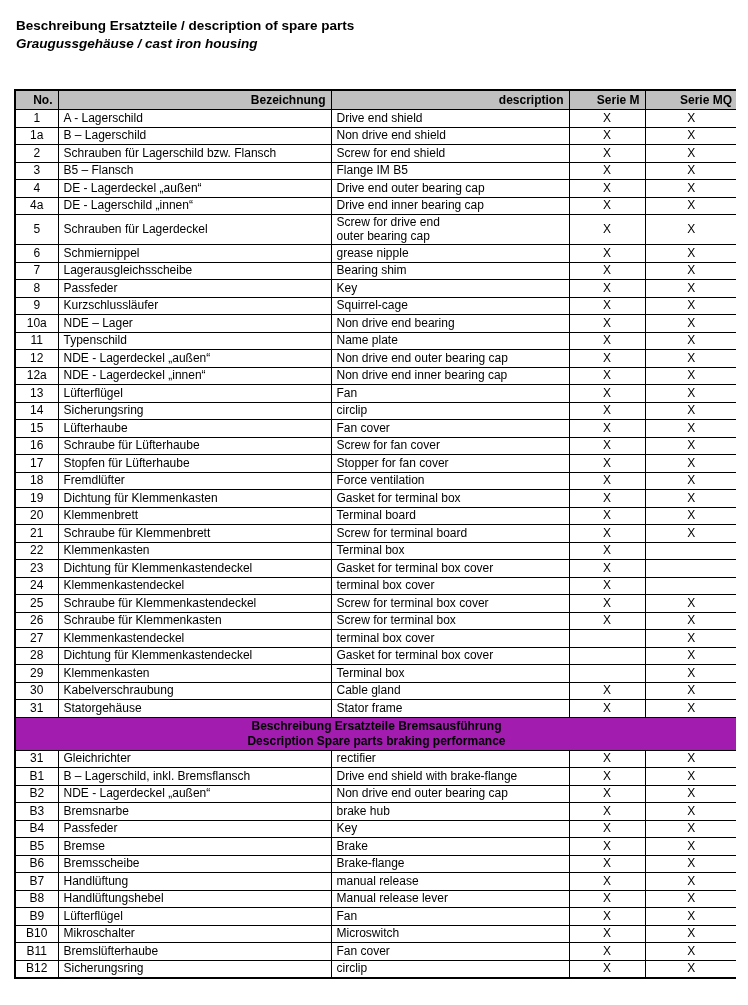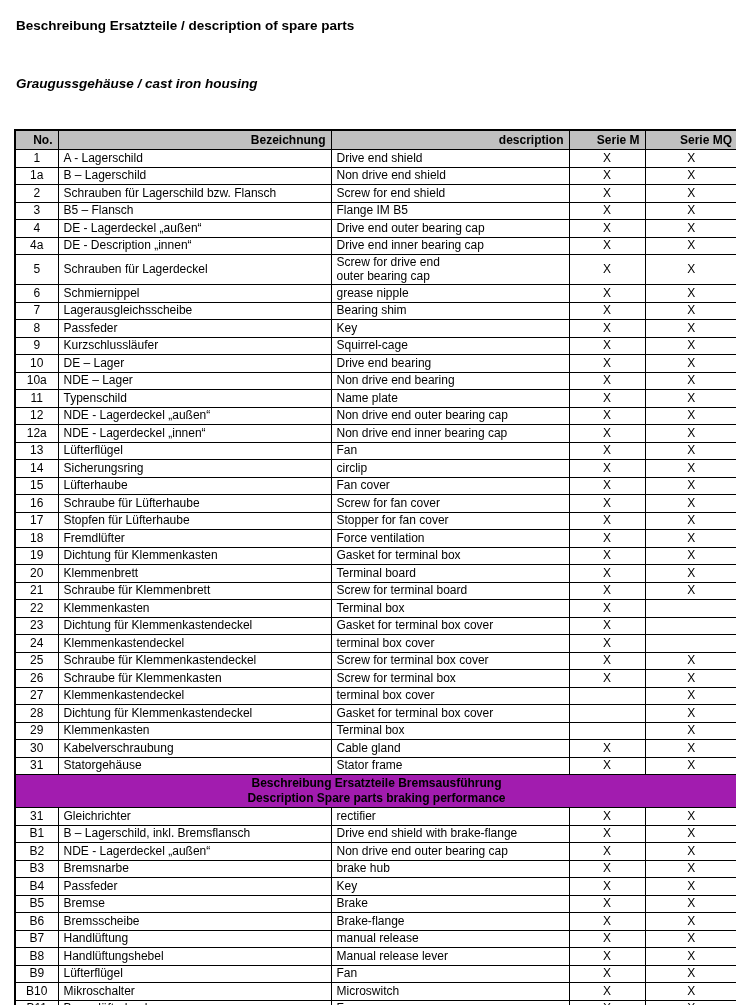--- a/index.html
+++ b/index.html
@@ -17,21 +17,20 @@
     overflow: hidden;
   }
   .doc-title {
     padding: 17px 0 0 16px;
     font-size: 13.5px;
     font-weight: bold;
     line-height: 1.35;
   }
   .doc-title .subtitle {
     font-style: italic;
-    margin-top: 40px;
   }
   table.parts {
     border-collapse: collapse;
     table-layout: fixed;
     width: 723px;
     margin: 36px 0 0 14px;
     border: 2px solid #000000;
     font-size: 12px;
   }
   table.parts th, table.parts td {
@@ -121,21 +120,21 @@
         </tr>
         <tr>
           <td class="c-no">4</td>
           <td class="c-bez">DE - Lagerdeckel „außen“</td>
           <td class="c-desc">Drive end outer bearing cap</td>
           <td class="c-m">X</td>
           <td class="c-mq">X</td>
         </tr>
         <tr>
           <td class="c-no">4a</td>
-          <td class="c-bez">DE - Description „innen“</td>
+          <td class="c-bez">DE - Lagerschild „innen“</td>
           <td class="c-desc">Drive end inner bearing cap</td>
           <td class="c-m">X</td>
           <td class="c-mq">X</td>
         </tr>
         <tr>
           <td class="c-no">5</td>
           <td class="c-bez">Schrauben für Lagerdeckel</td>
           <td class="c-desc">Screw for drive end
 outer bearing cap</td>
           <td class="c-m">X</td>
@@ -159,27 +158,20 @@
           <td class="c-no">8</td>
           <td class="c-bez">Passfeder</td>
           <td class="c-desc">Key</td>
           <td class="c-m">X</td>
           <td class="c-mq">X</td>
         </tr>
         <tr>
           <td class="c-no">9</td>
           <td class="c-bez">Kurzschlussläufer</td>
           <td class="c-desc">Squirrel-cage</td>
-          <td class="c-m">X</td>
-          <td class="c-mq">X</td>
-        </tr>
-        <tr>
-          <td class="c-no">10</td>
-          <td class="c-bez">DE – Lager</td>
-          <td class="c-desc">Drive end bearing</td>
           <td class="c-m">X</td>
           <td class="c-mq">X</td>
         </tr>
         <tr>
           <td class="c-no">10a</td>
           <td class="c-bez">NDE – Lager</td>
           <td class="c-desc">Non drive end bearing</td>
           <td class="c-m">X</td>
           <td class="c-mq">X</td>
         </tr>

